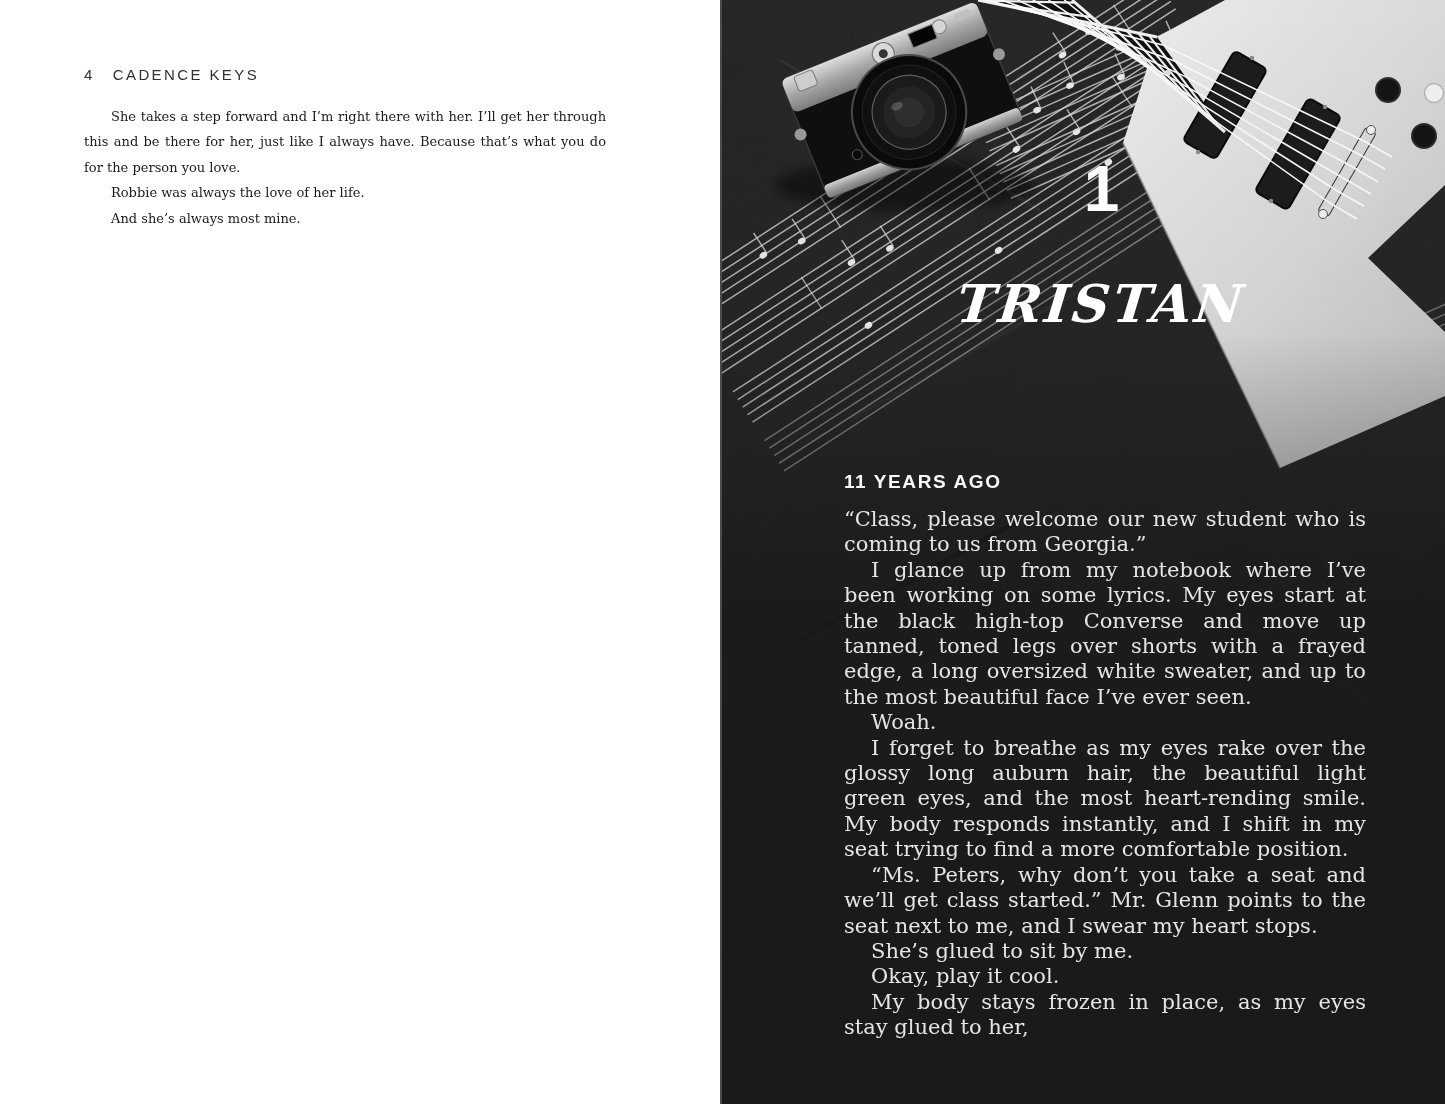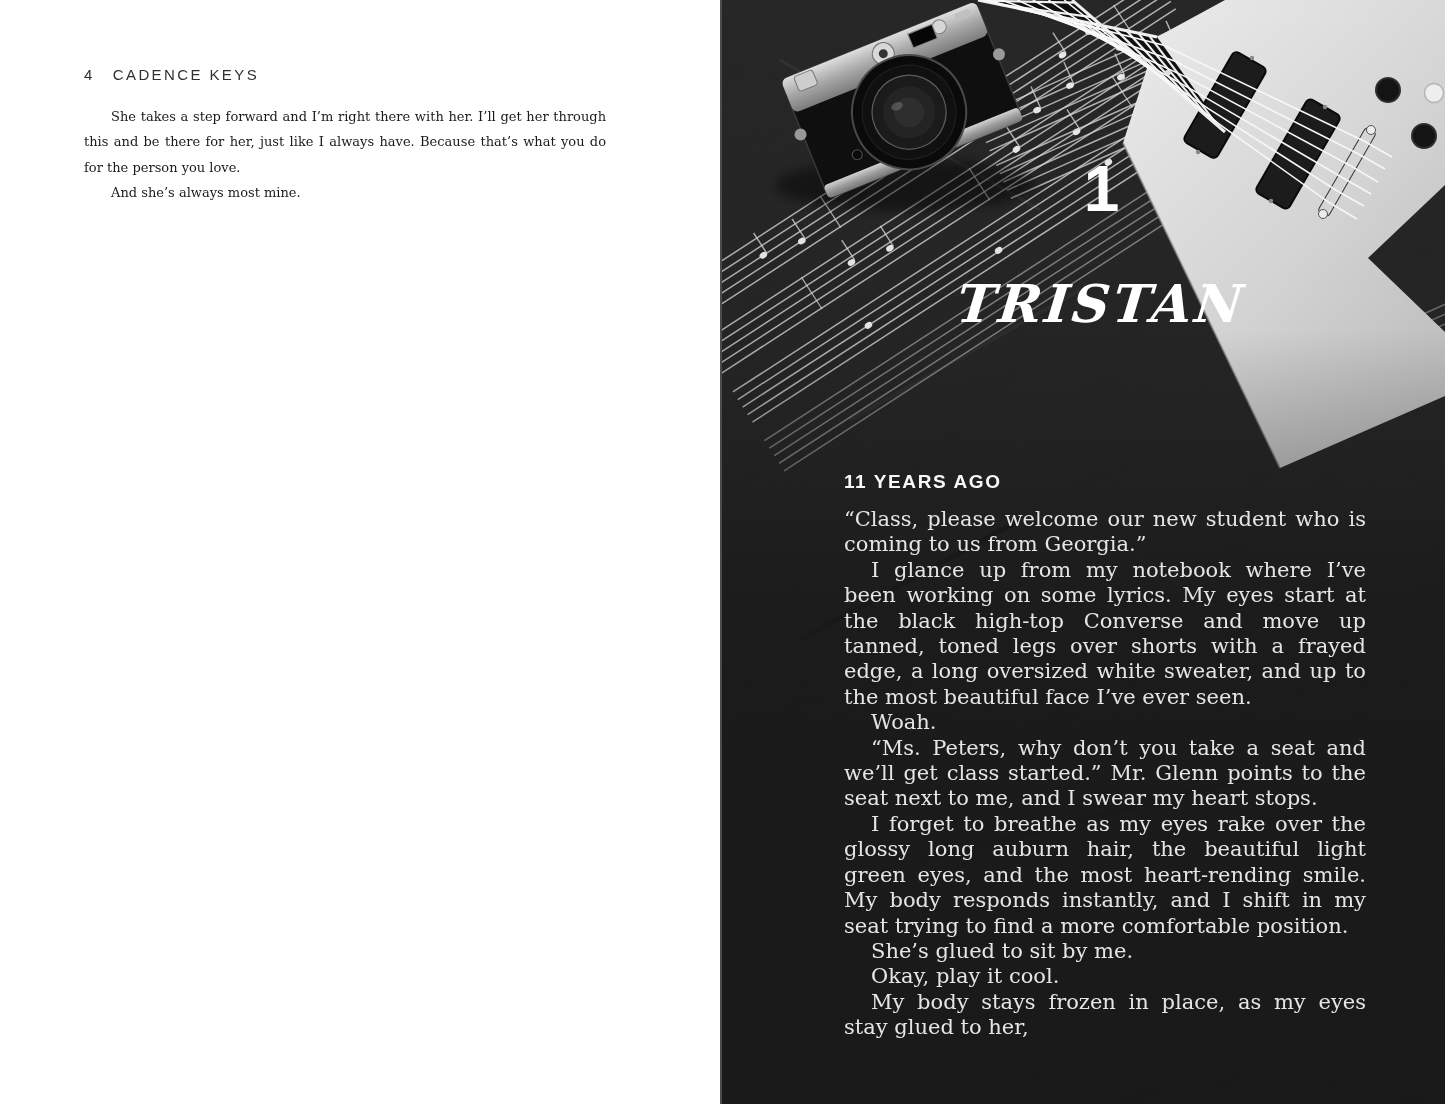--- a/index.html
+++ b/index.html
@@ -38,20 +38,21 @@
 <body>
 
 <div class="book">
 
   <div class="page page-left">
     <div class="lp-header">
       <span class="pgnum">4</span><span>CADENCE KEYS</span>
     </div>
     <div class="lp-body">
       <p>She takes a step forward and I’m right there with her. I’ll get her through this and be there for her, just like I always have. Because that’s what you do for the person you love.</p>
+      <p>Robbie was always the love of her life.</p>
       <p>And she’s always most mine.</p>
     </div>
   </div>
 
   <div class="page page-right">
 
     <svg class="photo" width="723" height="1104" viewBox="2 0 723 1104">
       <defs>
         <filter id="crumple" x="0" y="0" width="100%" height="100%">
           <feTurbulence type="fractalNoise" baseFrequency="0.013 0.017" numOctaves="4" seed="11" result="n"></feTurbulence>
@@ -236,20 +237,20 @@
     </svg>
 
     <div class="chapter-number">1</div>
     <div class="chapter-title">TRISTAN</div>
     <div class="section-heading">11 YEARS AGO</div>
 
     <div class="rp-body">
       <p class="noindent">“Class, please welcome our new student who is coming to us from Georgia.”</p>
       <p>I glance up from my notebook where I’ve been working on some lyrics. My eyes start at the black high-top Converse and move up tanned, toned legs over shorts with a frayed edge, a long oversized white sweater, and up to the most beautiful face I’ve ever seen.</p>
       <p class="em">Woah.</p>
+      <p>I forget to breathe as my eyes rake over the glossy long auburn hair, the beautiful light green eyes, and the most heart-rending smile. My body responds instantly, and I shift in my seat trying to find a more comfortable position.</p>
       <p>“Ms. Peters, why don’t you take a seat and we’ll get class started.” Mr. Glenn points to the seat next to me, and I swear my heart stops.</p>
-      <p>I forget to breathe as my eyes rake over the glossy long auburn hair, the beautiful light green eyes, and the most heart-rending smile. My body responds instantly, and I shift in my seat trying to find a more comfortable position.</p>
       <p>She’s glued to sit by me.</p>
       <p class="em">Okay, play it cool.</p>
       <p>My body stays frozen in place, as my eyes stay glued to her,</p>
     </div>
   </div>
 </div>
 
 </body></html>

